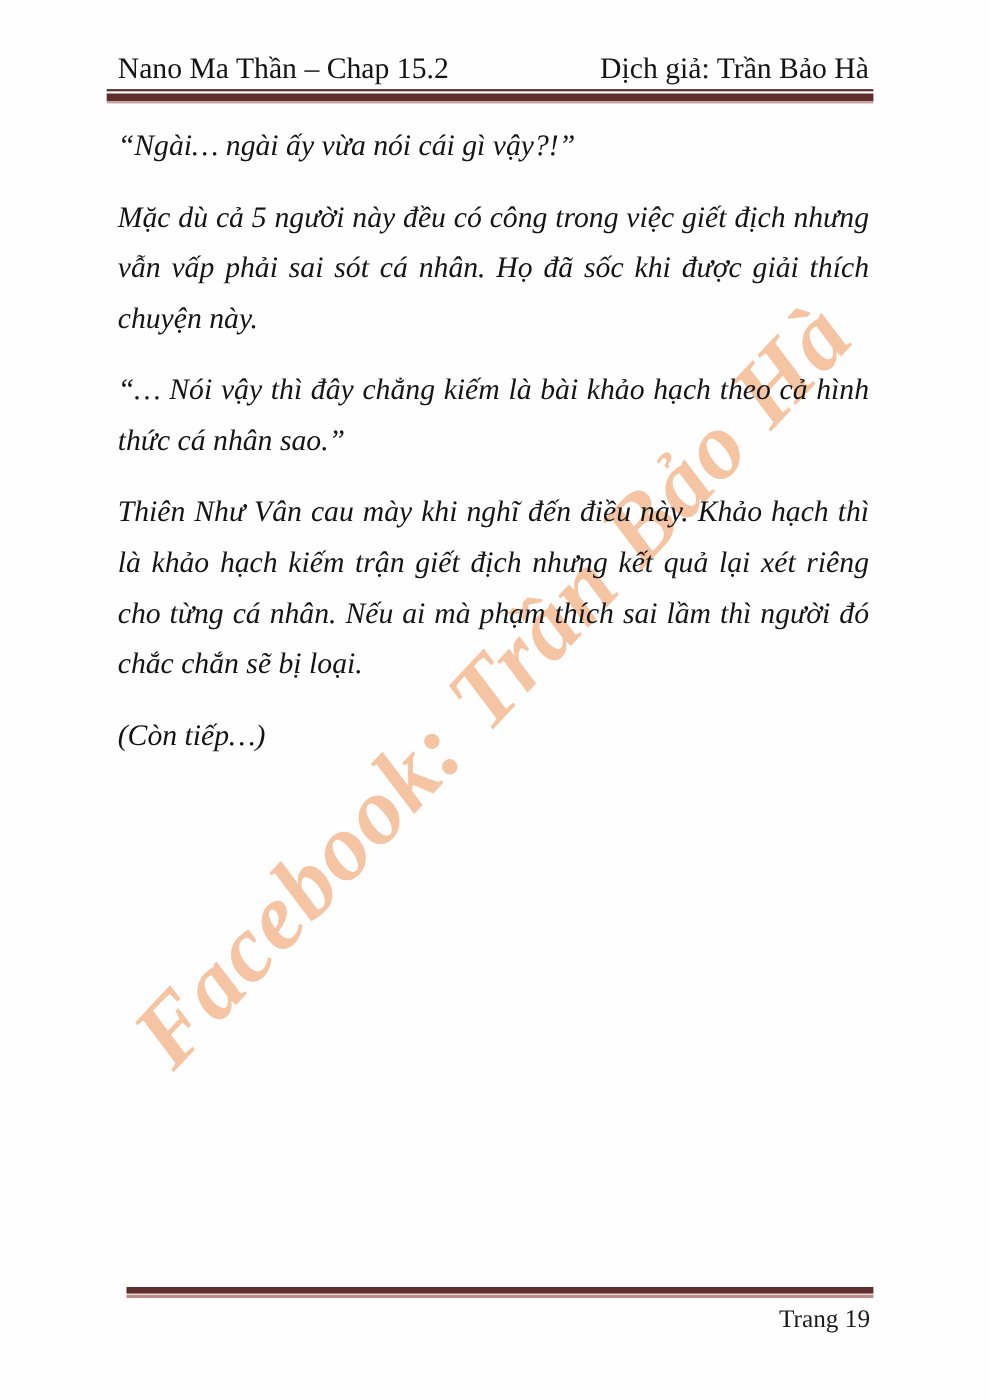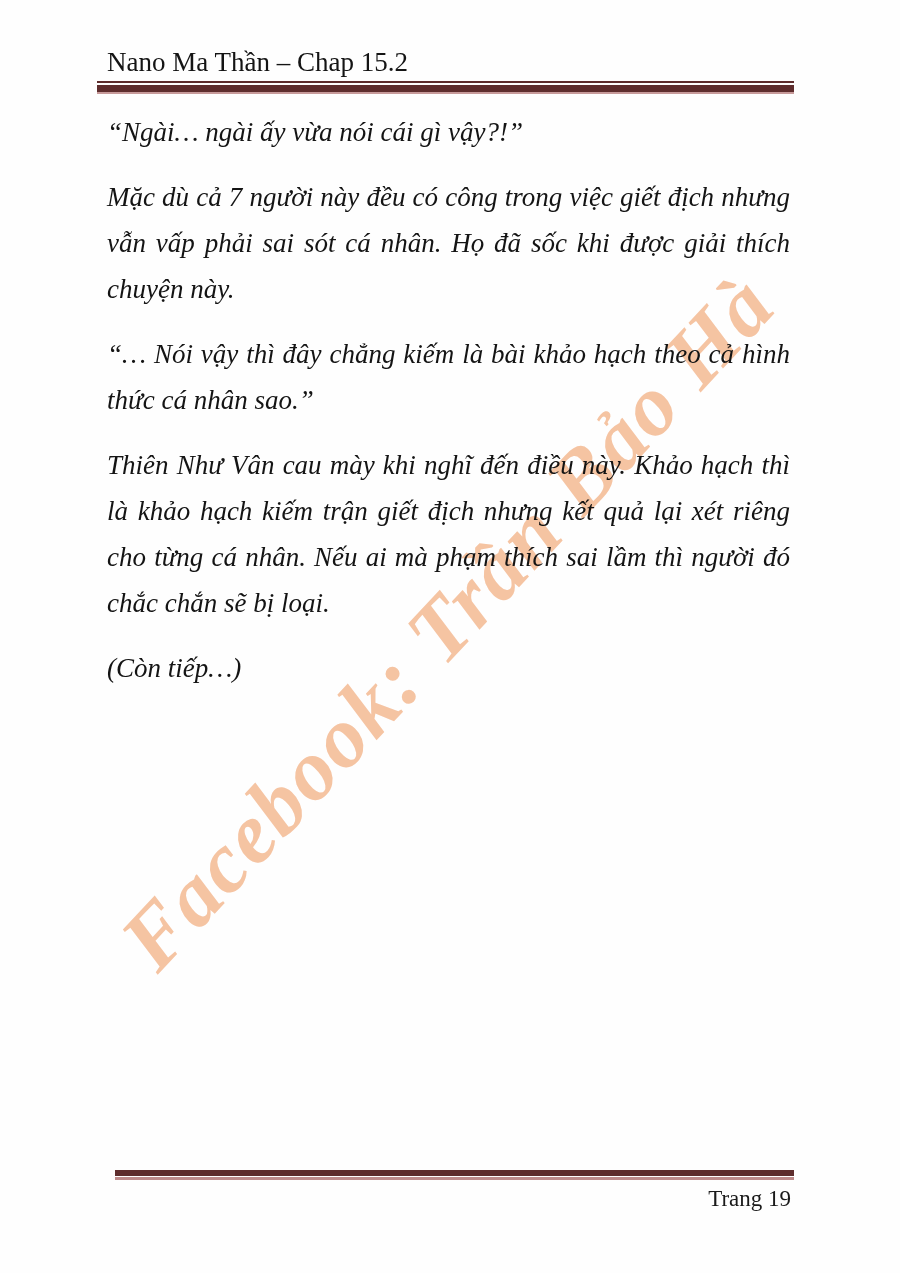--- a/index.html
+++ b/index.html
@@ -86,30 +86,31 @@
 
 <div class="page">
 
   <div class="watermark">Facebook: Trần Bảo Hà</div>
 
   <div class="content">
 
     <div class="header-block">
       <div class="header-row">
         <span>Nano Ma Thần – Chap 15.2</span>
+        <span>Dịch giả: Trần Bảo Hà</span>
       </div>
       <div class="rule-thin"></div>
       <div class="rule-gap2"></div>
       <div class="rule-thick"></div>
       <div class="rule-pink"></div>
     </div>
 
     <div class="body-text">
       <p>“Ngài… ngài ấy vừa nói cái gì vậy?!”</p>
-      <p>Mặc dù cả 7 người này đều có công trong việc giết địch nhưng vẫn vấp phải sai sót cá nhân. Họ đã sốc khi được giải thích chuyện này.</p>
+      <p>Mặc dù cả 5 người này đều có công trong việc giết địch nhưng vẫn vấp phải sai sót cá nhân. Họ đã sốc khi được giải thích chuyện này.</p>
       <p>“… Nói vậy thì đây chẳng kiếm là bài khảo hạch theo cả hình thức cá nhân sao.”</p>
       <p>Thiên Như Vân cau mày khi nghĩ đến điều này. Khảo hạch thì là khảo hạch kiếm trận giết địch nhưng kết quả lại xét riêng cho từng cá nhân. Nếu ai mà phạm thích sai lầm thì người đó chắc chắn sẽ bị loại.</p>
       <p class="cont-note">(Còn tiếp…)</p>
     </div>
 
   </div>
 
   <div class="footer-block">
     <div class="frule-thick"></div>
     <div class="frule-gap"></div>

